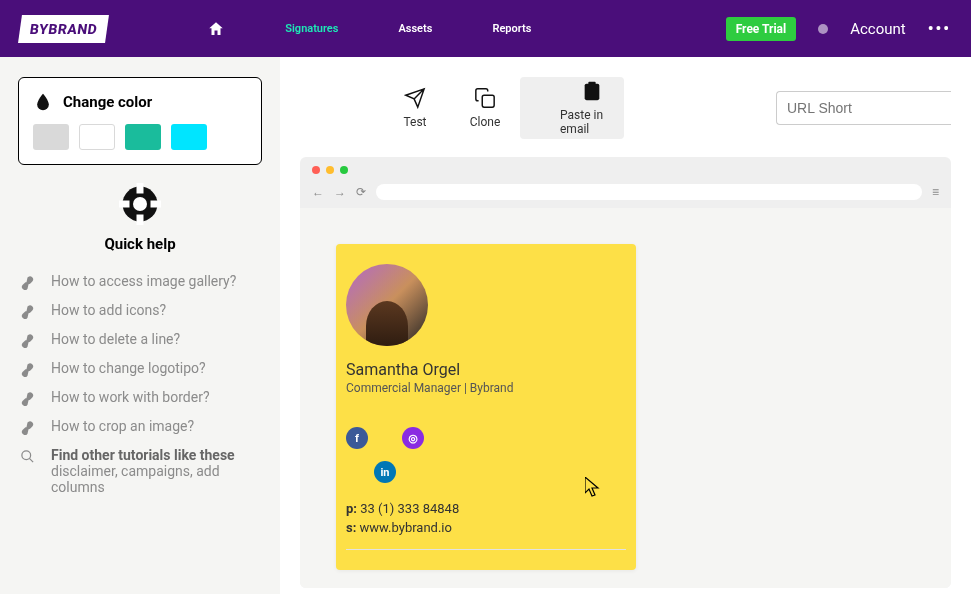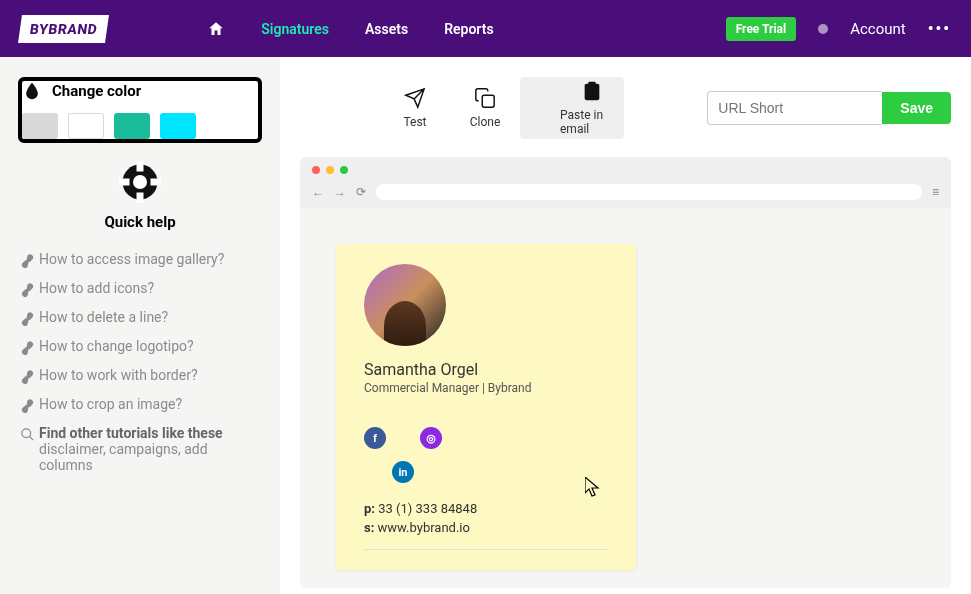--- a/index.html
+++ b/index.html
@@ -1,46 +1,46 @@
 <!DOCTYPE html>
 <html><head>
 <meta charset="utf-8">
 <style>
 * { margin: 0; padding: 0; box-sizing: border-box; }
 body { font-family: -apple-system, BlinkMacSystemFont, "Segoe UI", Roboto, sans-serif; background: #f5f5f3; width: 971px; height: 594px; overflow: hidden; }
 .topnav { background: #4a0e7a; height: 57px; display: flex; align-items: center; padding: 0 20px; }
 .logo { background: #fff; color: #4a0e7a; font-weight: 800; font-size: 14px; padding: 6px 10px; transform: skewX(-8deg); letter-spacing: 0.5px; }
 .nav-items { display: flex; align-items: center; margin-left: 100px; gap: 36px; }
-.nav-item { color: #fff; font-weight: 600; font-size: 14px; cursor: pointer; }
+.nav-item { color: #fff; font-weight: 600; font-size: 11px; cursor: pointer; margin-left: 24px; }
 .nav-item.active { color: #1de9b6; }
 .nav-right { margin-left: auto; display: flex; align-items: center; gap: 22px; }
 .free-trial { background: #2ecc40; color: #fff; font-size: 12px; font-weight: 700; padding: 5px 10px; border-radius: 3px; cursor: pointer; }
 .dot { width: 10px; height: 10px; background: rgba(255,255,255,0.55); border-radius: 50%; }
 .account { color: #fff; font-size: 15px; cursor: pointer; }
 .kebab { color: #fff; letter-spacing: 2px; cursor: pointer; font-weight: bold; }
 .home-icon { width: 18px; height: 18px; fill: #fff; cursor: pointer; }
 
 .layout { display: flex; height: calc(100% - 57px); }
 .sidebar { width: 280px; padding: 20px 18px; }
-.color-card { background: #fff; border: 4px solid #000000; border-radius: 6px; }
+.color-card { background: #fff; border: 1px solid #000000; border-radius: 6px; padding: 14px; }
 .color-head { display: flex; align-items: center; gap: 10px; margin-bottom: 12px; }
 .color-head svg { width: 20px; height: 20px; fill: #111; }
 .color-title { font-weight: 700; font-size: 15px; }
 .swatches { display: flex; gap: 10px; }
 .swatch { width: 36px; height: 26px; border-radius: 3px; cursor: pointer; }
 .sw1 { background: #d9d9d9; }
 .sw2 { background: #fff; border: 1px solid #d9d9d9; }
 .sw3 { background: #1abc9c; }
 .sw4 { background: #00e5ff; }
 
 .qh-wrap { text-align: center; margin-top: 18px; }
 .qh-icon { width: 42px; height: 42px; margin: 0 auto 6px; }
 .qh-title { font-weight: 700; font-size: 15px; margin-bottom: 14px; }
 .help-list { list-style: none; text-align: left; padding: 0 2px; }
-.help-list li { display: flex; align-items: flex-start; gap: 4px; color: #8b8b8b; font-size: 14px; padding: 6px 0; cursor: pointer; }
+.help-list li { display: flex; align-items: flex-start; gap: 16px; color: #8b8b8b; font-size: 14px; padding: 6px 0; cursor: pointer; }
 .help-list li svg { flex-shrink: 0; width: 15px; height: 15px; fill: #8b8b8b; margin-top: 2px; }
 .help-list li.bold span:first-of-type { font-weight: 700; color: #666; }
 .help-list li .subtext { display: block; font-weight: 400; color: #8b8b8b; }
 
 .main { flex: 1; background: #fff; padding: 20px 20px 0; position: relative; }
 .actions-row { display: flex; align-items: center; gap: 0; margin-bottom: 18px; padding-left: 80px; }
 .act { display: flex; flex-direction: column; align-items: center; justify-content: center; width: 70px; height: 62px; font-size: 12px; color: #333; cursor: pointer; gap: 6px; }
 .act.wide { width: 104px; padding-left: 40px; }
 .act.selected { background: #efefef; border-radius: 4px; }
 .act svg { width: 22px; height: 22px; fill: none; stroke: #111; stroke-width: 1.6; }
@@ -52,21 +52,21 @@
 .bw-top { padding: 9px 12px 6px; }
 .dots { display: flex; gap: 6px; }
 .dots span { width: 8px; height: 8px; border-radius: 50%; display: block; }
 .d1 { background: #ff5f56; } .d2 { background: #ffbd2e; } .d3 { background: #27c93f; }
 .bw-bar { display: flex; align-items: center; gap: 10px; padding: 4px 12px 8px; }
 .bw-bar .arr { color: #888; font-size: 12px; }
 .bw-url { flex: 1; height: 16px; background: #fff; border-radius: 8px; }
 .bw-menu { color: #888; font-size: 12px; }
 .bw-content { background: #f5f5f3; padding: 36px; height: 380px; }
 
-.sig-card { background: #fef9c3; border-radius: 4px; padding: 20px 28px; box-shadow: 0 1px 4px rgba(0,0,0,0.06); width: 300px; }
+.sig-card { background: #fde047; border-radius: 4px; padding: 20px 10px; box-shadow: 0 1px 4px rgba(0,0,0,0.06); width: 300px; }
 .avatar { width: 82px; height: 82px; border-radius: 50%; background: linear-gradient(135deg, #b268c9 0%, #c9905d 50%, #222 100%); margin-bottom: 14px; position: relative; overflow: hidden; }
 .avatar::after { content: ""; position: absolute; bottom: -5px; left: 20px; width: 42px; height: 50px; background: linear-gradient(180deg, #5b3820, #2a1a0f); border-radius: 50% 50% 0 0; }
 .sig-name { font-size: 16px; color: #333; margin-bottom: 2px; }
 .sig-role { font-size: 12px; color: #555; margin-bottom: 32px; }
 .socials { display: flex; gap: 6px; margin-bottom: 18px; }
 .soc { width: 22px; height: 22px; border-radius: 50%; display: flex; align-items: center; justify-content: center; color: #fff; font-size: 11px; font-weight: bold; cursor: pointer; }
 .fb { background: #3b5998; } .li { background: #0077b5; margin-top: 34px; } .ig { background: #8a2be2; }
 .sig-line { font-size: 13px; color: #333; margin-bottom: 4px; }
 .sig-line b { font-weight: 700; }
 .sig-hr { border: none; border-top: 1px solid #e2e2e2; margin-top: 14px; }
@@ -187,21 +187,20 @@
       </div>
       <div class="act wide selected">
         <svg viewBox="0 0 24 24">
             <rect x="8" y="2" width="8" height="4" rx="1" fill="#111" stroke="none"></rect>
             <path d="M16 4h2a2 2 0 012 2v14a2 2 0 01-2 2H6a2 2 0 01-2-2V6a2 2 0 012-2h2" fill="#111" stroke="none"></path>
           </svg>
         <span>Paste in email</span>
       </div>
       <div class="url-save">
         <input class="url-input" placeholder="URL Short" style="">
-        <button class="save-btn">Save</button>
       </div>
     </div>
 
     <div class="browser">
       <div class="bw-top">
         <div class="dots">
             <span class="d1"></span>
             <span class="d2"></span>
             <span class="d3"></span>
           </div>

